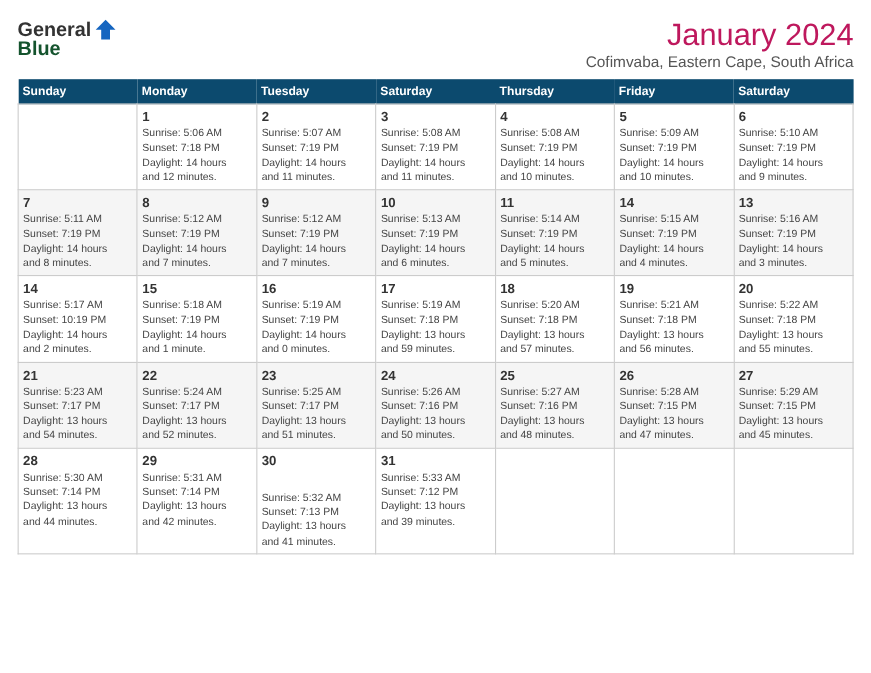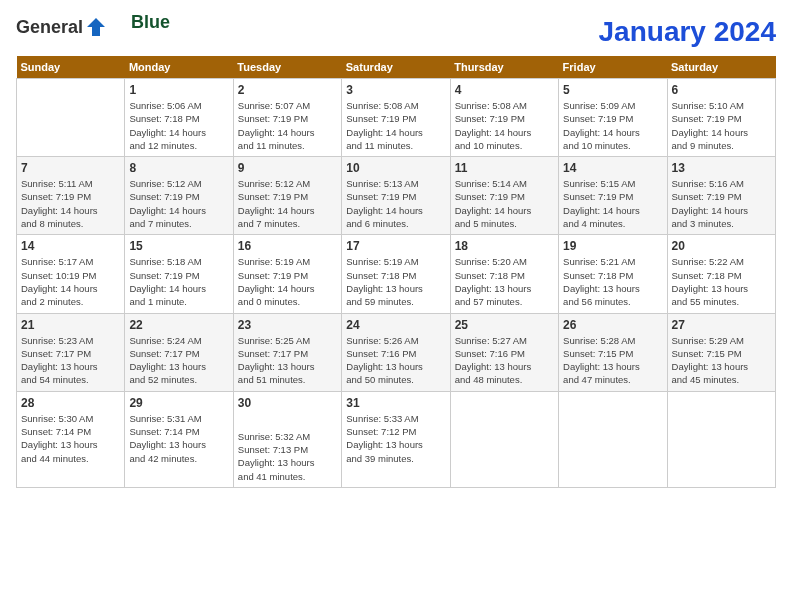--- a/index.html
+++ b/index.html
@@ -11,49 +11,48 @@
       padding: 16px;
     }
     .header {
       display: flex;
       justify-content: space-between;
       align-items: flex-start;
       margin-bottom: 8px;
     }
     .logo {
       display: flex;
-      flex-direction: row;
+      flex-direction: column;
       align-items: flex-start;
-      gap: 24px;
     }
     .logo-row {
       display: flex;
       align-items: center;
       gap: 2px;
     }
     .title-block {
       text-align: right;
     }
     .title-block h1 {
       font-size: 28px;
-      font-weight: bold;
-      color: #1d4ed8;
+      font-weight: normal;
+      color: #be185d;
     }
     .title-block h2 {
       font-size: 14px;
       font-weight: normal;
       color: #555;
     }
     table {
       width: 100%;
       border-collapse: collapse;
       font-size: 10px;
     }
     thead tr th {
-      background-color: #a16207;
+      background-color: #0c4a6e;
       color: #fff;
       padding: 5px 4px;
       text-align: left;
       font-size: 11px;
       font-weight: bold;
     }
     tbody tr td {
       border: 1px solid #ccc;
       padding: 4px;
       vertical-align: top;
@@ -90,20 +89,21 @@
     <div class="logo-row">
       <span style="font-size:18px;font-weight:bold;color:#333;">General</span>
       <svg width="22" height="22" viewBox="0 0 22 22">
         <polygon points="11,2 20,11 15,11 15,20 7,20 7,11 2,11" fill="#1565c0"></polygon>
       </svg>
     </div>
     <span style="font-size:18px;font-weight:bold;color:#14532d;margin-top:-4px;">Blue</span>
   </div>
   <div class="title-block">
     <h1>January 2024</h1>
+    <h2>Cofimvaba, Eastern Cape, South Africa</h2>
   </div>
 </div>
 
 <table>
   <thead>
     <tr>
     <th>Sunday</th>
         <th>Monday</th>
         <th>Tuesday</th>
         <th>Saturday</th>

